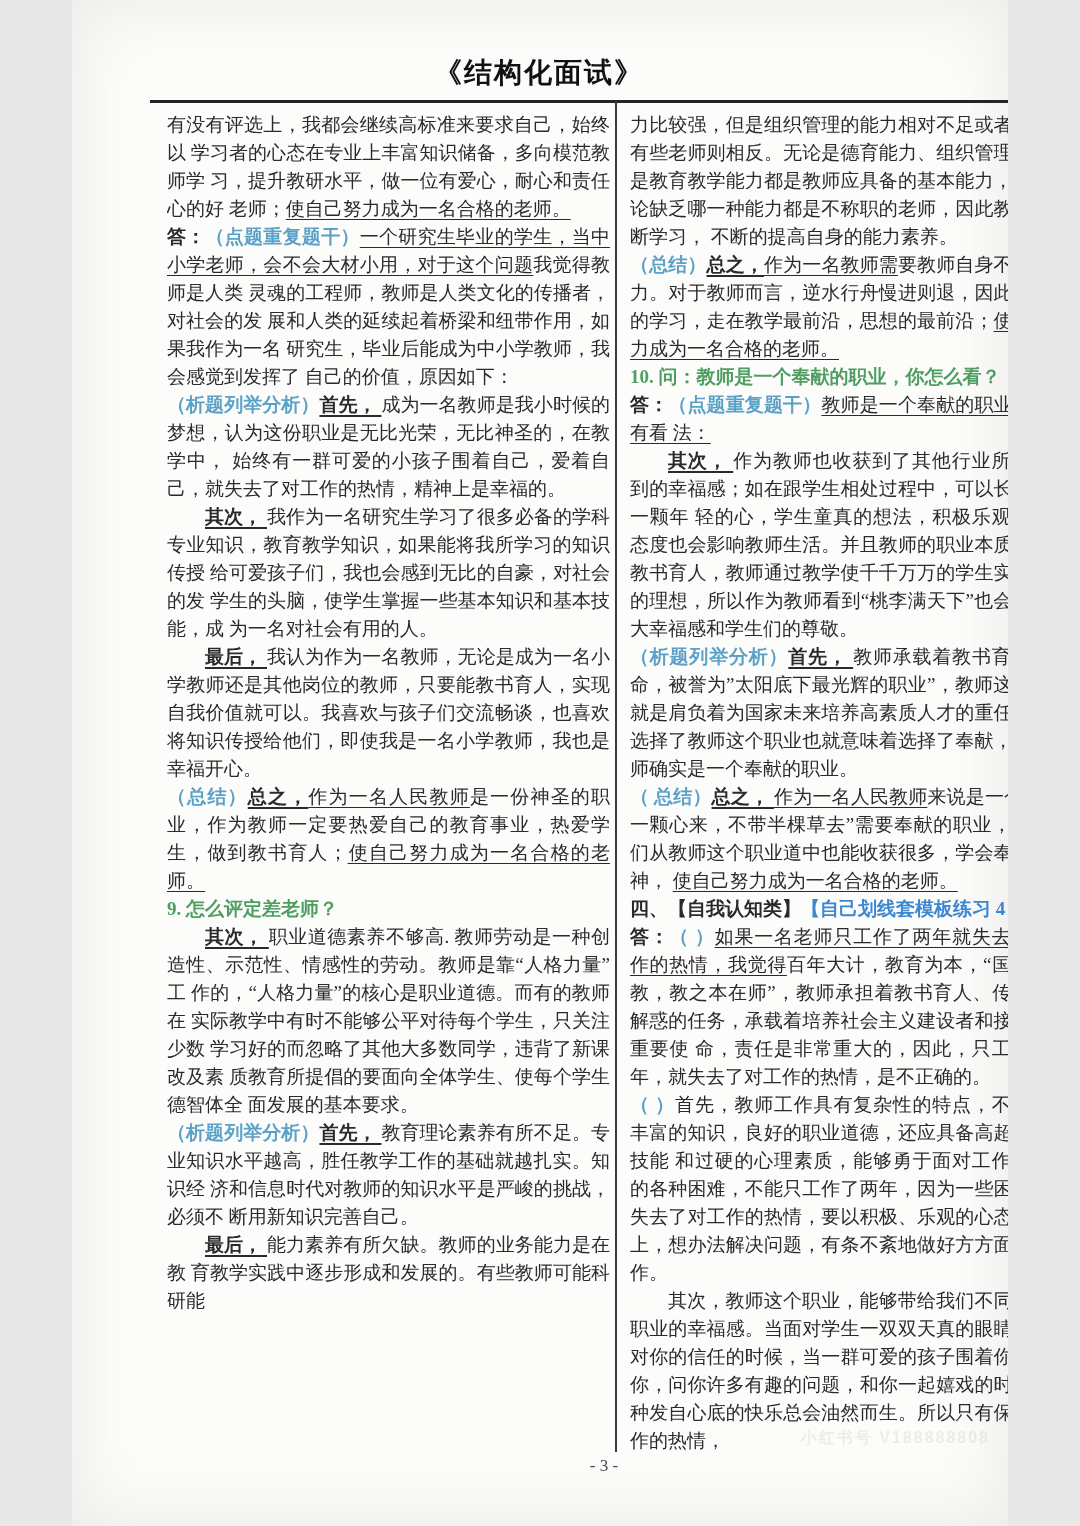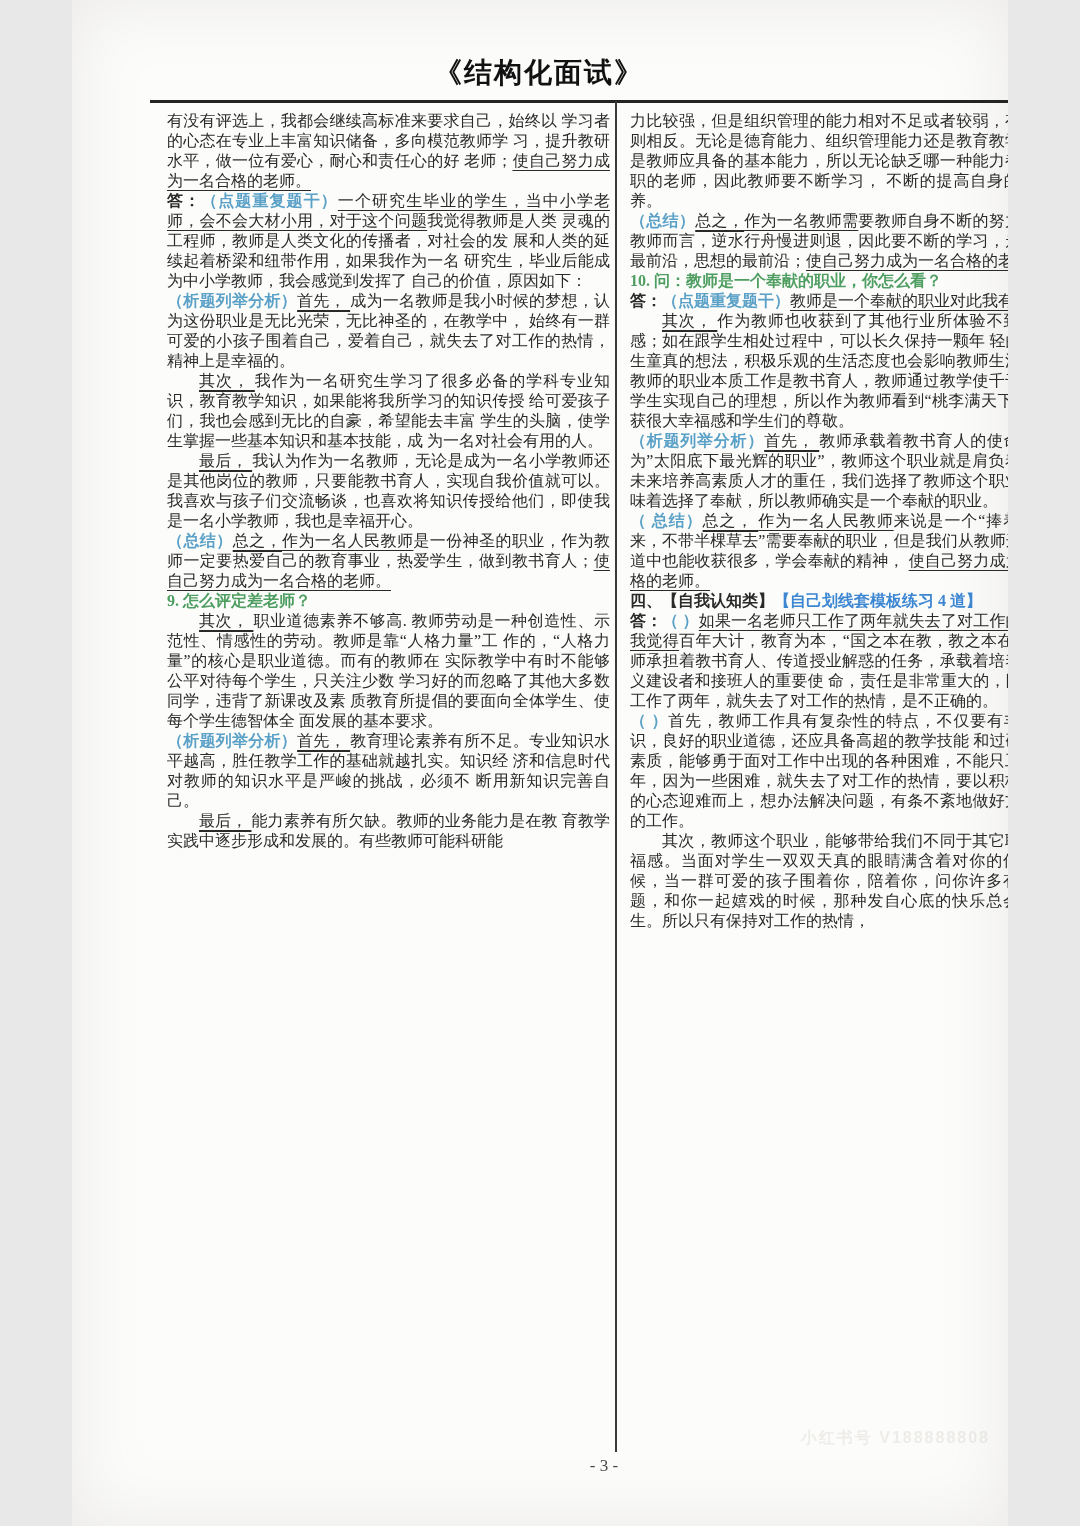--- a/index.html
+++ b/index.html
@@ -22,38 +22,38 @@
   .rule{
     position:absolute;left:78px;top:100px;width:895px;height:3px;
     background:#242424;
   }
   .divider{
     position:absolute;left:543px;top:101px;width:2px;height:1351px;
     background:#3a3a3a;
   }
   .col{
     position:absolute;top:111px;
-    font-size:16px;line-height:20px;
+    font-size:19px;line-height:28px;
     text-align:justify;
     overflow:hidden;
     height:1352px;
   }
   .col-left{left:95px;width:443px;}
   .col-right{left:558px;width:440px;}
   p.para{margin:0;}
   p.indent{text-indent:2em;}
   p.question{
     color:var(--green,#4e9e61);
     font-weight:bold;
     padding-left:3.35em;text-indent:-3.35em;
   }
   p.section{}
   .seg-label{color:var(--teal,#5ba1c7);font-weight:bold;}
   .seg-b{font-weight:bold;}
-  .seg-bu{font-weight:normal;text-decoration:underline;text-underline-offset:4px;text-decoration-thickness:1.5px;}
+  .seg-bu{font-weight:bold;text-decoration:underline;text-underline-offset:4px;text-decoration-thickness:1.5px;}
   .seg-u{text-decoration:underline;text-underline-offset:4px;text-decoration-thickness:1px;}
   .seg-blue{color:var(--blue,#3c86d2);font-weight:bold;}
   .footer{
     position:absolute;top:1456px;left:0;width:1064px;
     text-align:center;font-size:17px;color:#4a4a4a;
     font-family:"Liberation Serif","DejaVu Serif",serif;
   }
   .watermark{
     position:absolute;right:18px;top:1428px;
     font-size:16px;font-weight:bold;
@@ -68,21 +68,21 @@
 
 <div class="page">
   <div class="title">《结构化面试》</div>
   <div class="rule"></div>
   <div class="divider"></div>
 
   <div class="col col-left">
       <p class="para body"><span>有没有评选上，我都会继续高标准来要求自己，始终以 学习者的心态在专业上丰富知识储备，多向模范教师学 习，提升教研水平，做一位有爱心，耐心和责任心的好 老师；</span><span class="seg-u">使自己努力成为一名合格的老师。</span></p>
       <p class="para body"><span class="seg-b">答：</span><span class="seg-label">（点题重复题干）</span><span class="seg-u">一个研究生毕业的学生，当中小学老师，会不会大材小用，对于这个问题</span><span>我觉得教师是人类 灵魂的工程师，教师是人类文化的传播者，对社会的发 展和人类的延续起着桥梁和纽带作用，如果我作为一名 研究生，毕业后能成为中小学教师，我会感觉到发挥了 自己的价值，原因如下：</span></p>
       <p class="para body"><span class="seg-label">（析题列举分析）</span><span class="seg-bu">首先， </span><span>成为一名教师是我小时候的梦想，认为这份职业是无比光荣，无比神圣的，在教学中， 始终有一群可爱的小孩子围着自己，爱着自己，就失去了对工作的热情，精神上是幸福的。</span></p>
-      <p class="para indent"><span class="seg-bu">其次， </span><span>我作为一名研究生学习了很多必备的学科专业知识，教育教学知识，如果能将我所学习的知识传授 给可爱孩子们，我也会感到无比的自豪，希望能去丰富 学生的头脑，使学生掌握一些基本知识和基本技能，成 为一名对社会有用的人。</span></p>
+      <p class="para indent"><span class="seg-bu">其次， </span><span>我作为一名研究生学习了很多必备的学科专业知识，教育教学知识，如果能将我所学习的知识传授 给可爱孩子们，我也会感到无比的自豪，对社会的发 学生的头脑，使学生掌握一些基本知识和基本技能，成 为一名对社会有用的人。</span></p>
       <p class="para indent"><span class="seg-bu">最后， </span><span>我认为作为一名教师，无论是成为一名小学教师还是其他岗位的教师，只要能教书育人，实现自我价值就可以。我喜欢与孩子们交流畅谈，也喜欢将知识传授给他们，即使我是一名小学教师，我也是幸福开心。</span></p>
       <p class="para body"><span class="seg-label">（总结）</span><span class="seg-bu">总之，</span><span class="seg-u">作为一名人民教师</span><span>是一份神圣的职业，作为教师一定要热爱自己的教育事业，热爱学生，做到教书育人；</span><span class="seg-u">使自己努力成为一名合格的老师。</span></p>
       <p class="para question"><span>9. 怎么评定差老师？</span></p>
       <p class="para indent"><span class="seg-bu">其次， </span><span>职业道德素养不够高. 教师劳动是一种创造性、示范性、情感性的劳动。教师是靠“人格力量”工 作的，“人格力量”的核心是职业道德。而有的教师在 实际教学中有时不能够公平对待每个学生，只关注少数 学习好的而忽略了其他大多数同学，违背了新课改及素 质教育所提倡的要面向全体学生、使每个学生德智体全 面发展的基本要求。</span></p>
       <p class="para body"><span class="seg-label">（析题列举分析）</span><span class="seg-bu">首先， </span><span>教育理论素养有所不足。专业知识水平越高，胜任教学工作的基础就越扎实。知识经 济和信息时代对教师的知识水平是严峻的挑战，必须不 断用新知识完善自己。</span></p>
       <p class="para indent"><span class="seg-bu">最后， </span><span>能力素养有所欠缺。教师的业务能力是在教 育教学实践中逐步形成和发展的。有些教师可能科研能</span></p>
     </div>
   <div class="col col-right">
       <p class="para body"><span>力比较强，但是组织管理的能力相对不足或者较弱，有些老师则相反。无论是德育能力、组织管理能力还是教育教学能力都是教师应具备的基本能力，所以无论缺乏哪一种能力都是不称职的老师，因此教师要不断学习， 不断的提高自身的能力素养。</span></p>
       <p class="para body"><span class="seg-label">（总结）</span><span class="seg-bu">总之，</span><span class="seg-u">作为一名教师需</span><span>要教师自身不断的努力。对于教师而言，逆水行舟慢进则退，因此要不断的学习，走在教学最前沿，思想的最前沿；</span><span class="seg-u">使自己努力成为一名合格的老师。</span></p>

